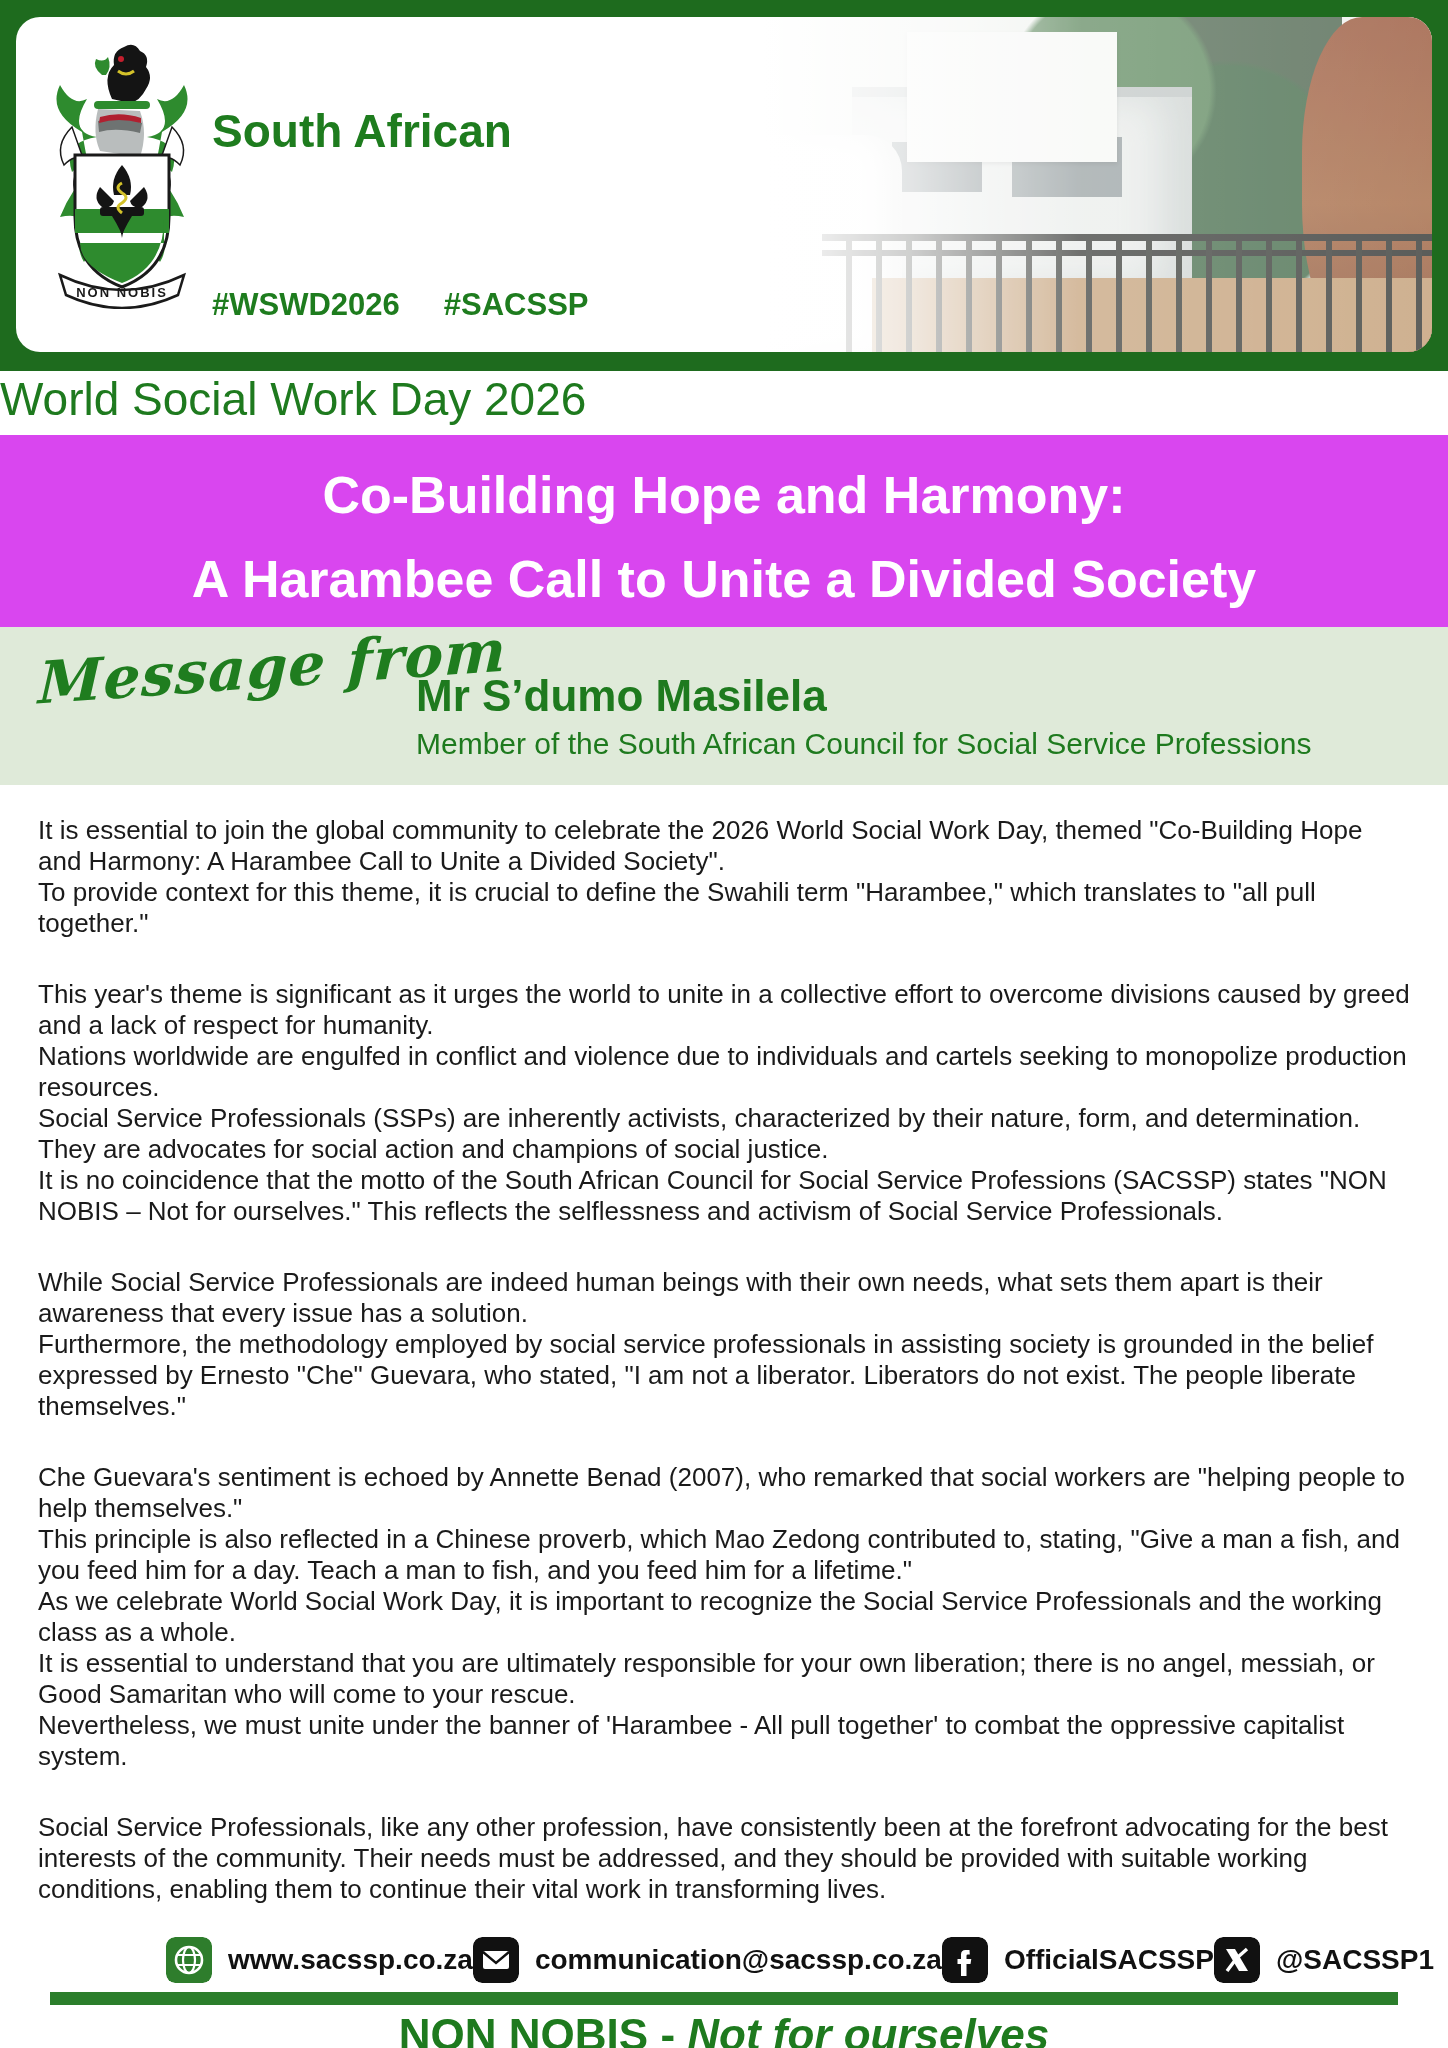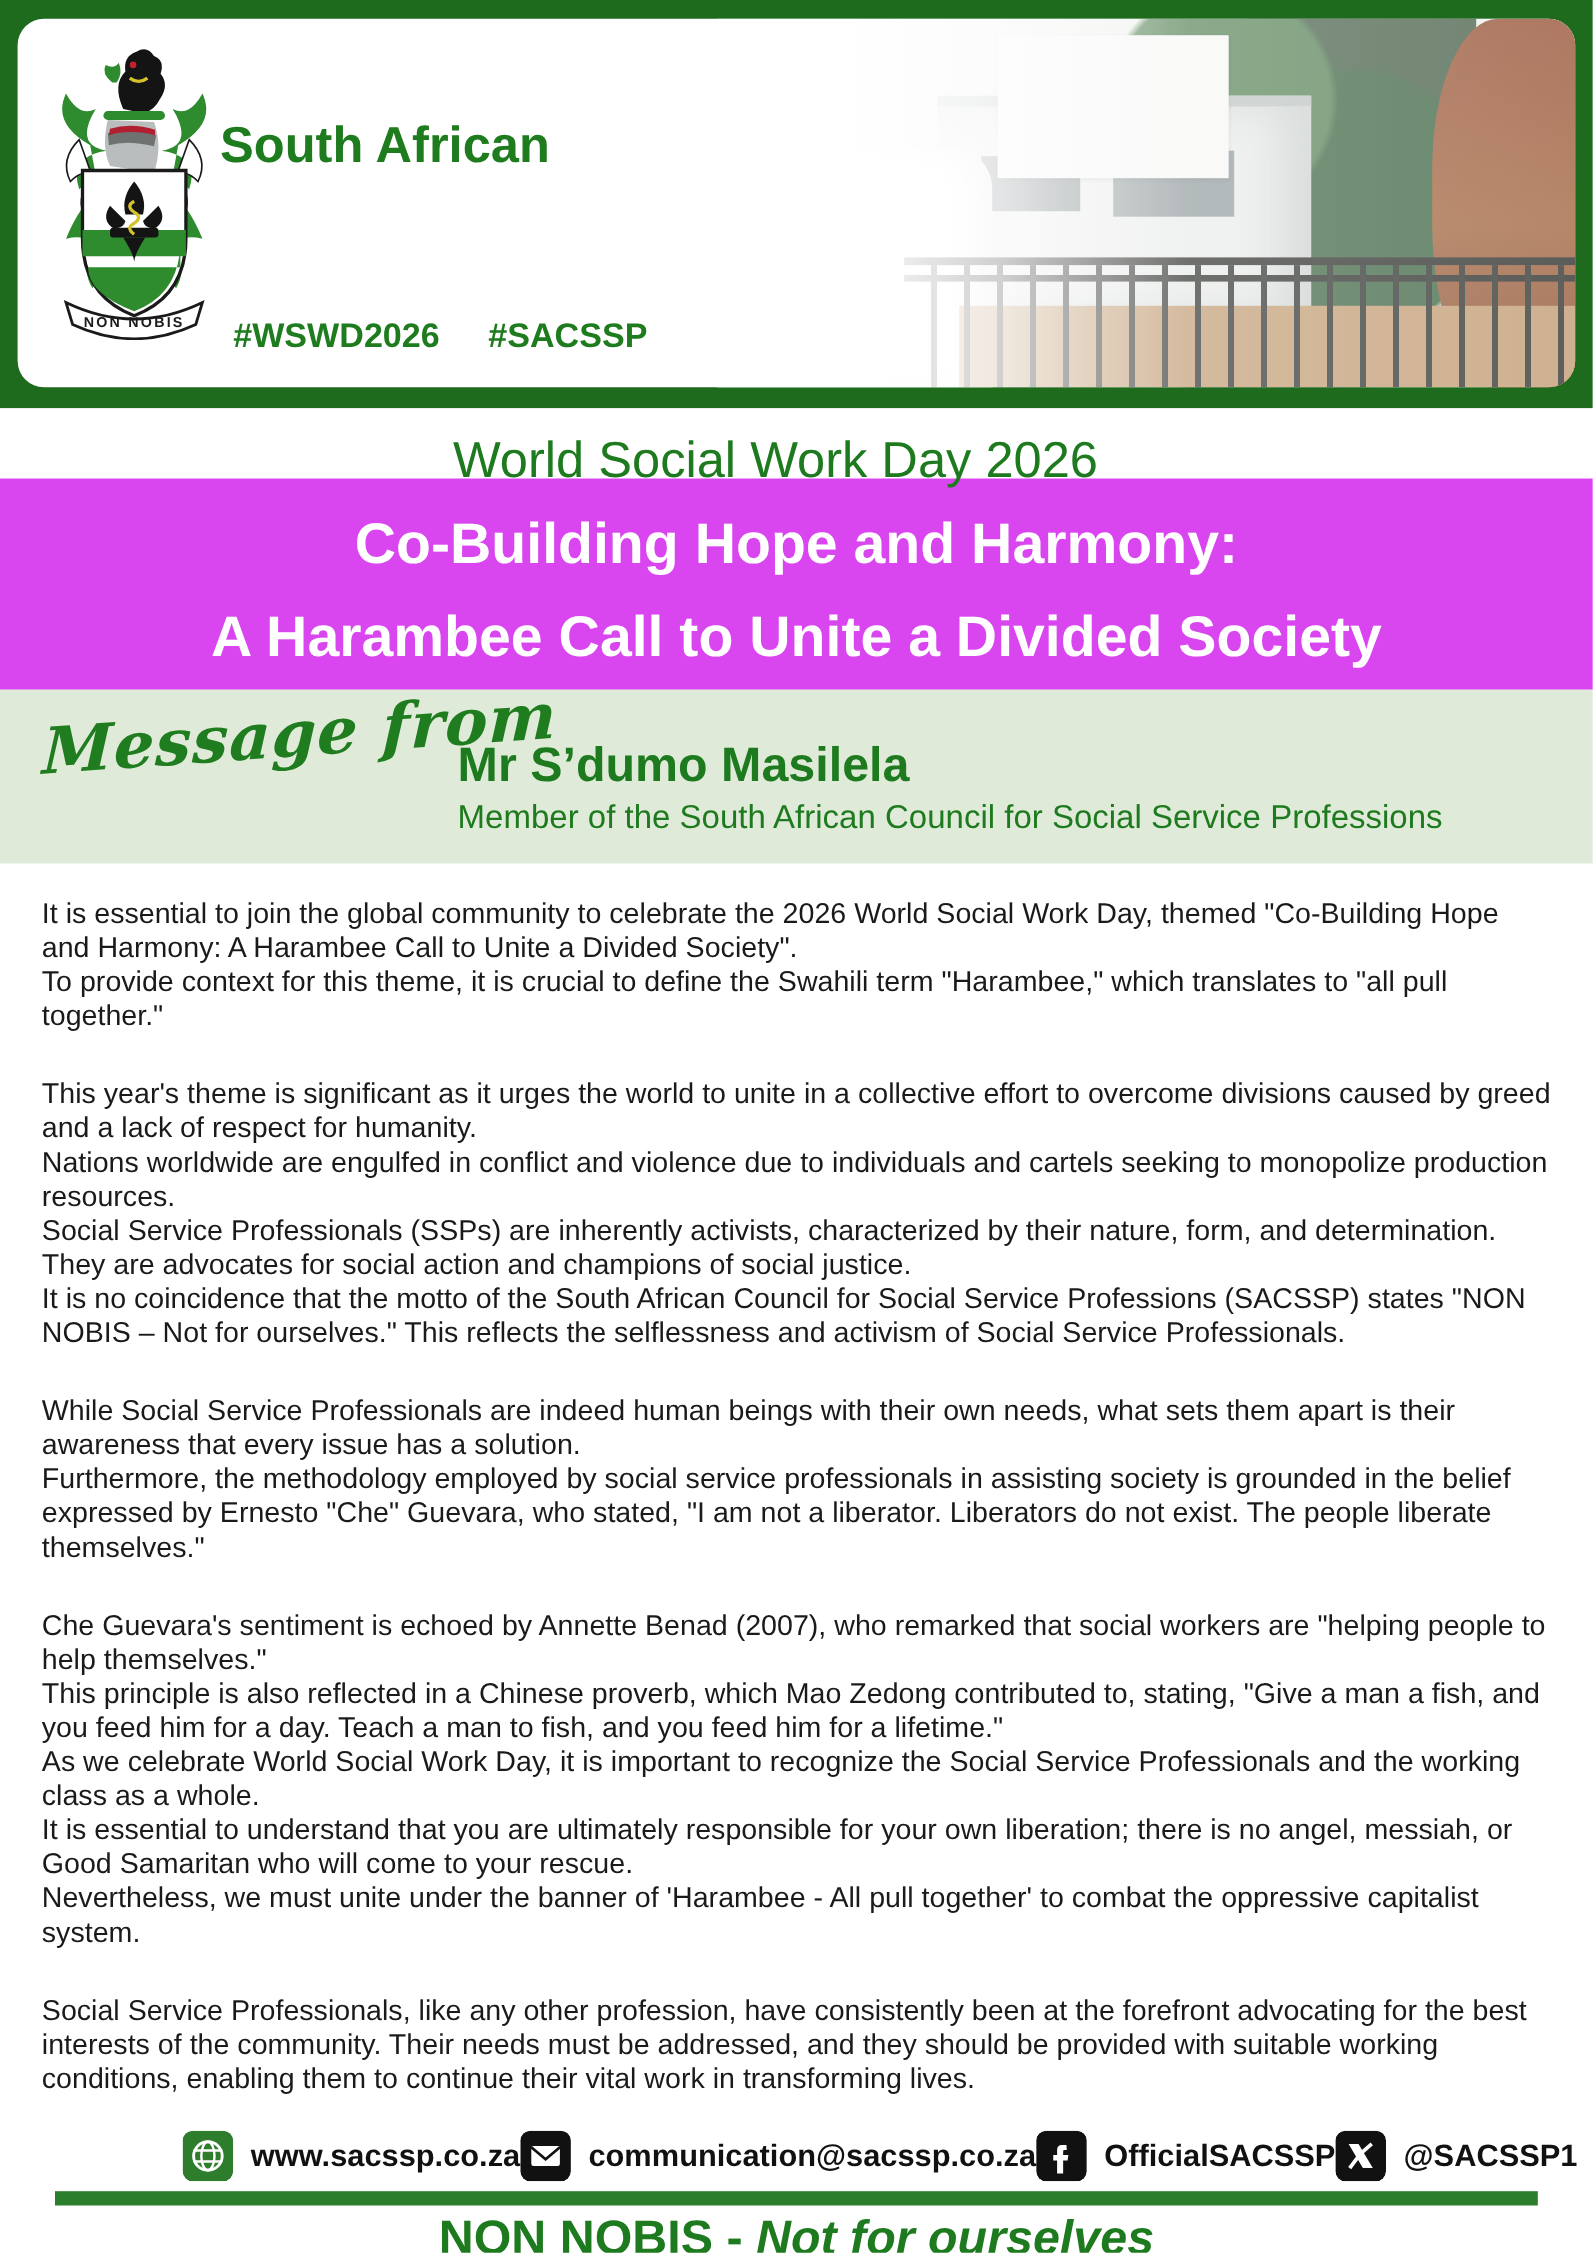--- a/index.html
+++ b/index.html
@@ -34,27 +34,27 @@
   .ph-fence { position:absolute; left:170px; right:0; bottom:0; height:118px;
     background:repeating-linear-gradient(90deg, transparent 0 24px, #21241f 24px 30px);
     border-top:7px solid #1d1f1c; }
   .ph-rail { position:absolute; left:170px; right:0; bottom:96px; height:6px; background:#1d1f1c; }
   .ph-fade { position:absolute; inset:0;
     background:linear-gradient(90deg,#ffffff 0 110px, rgba(255,255,255,.75) 260px, rgba(255,255,255,.25) 55%, rgba(255,255,255,.15) 100%); }
   .ph-wash { position:absolute; inset:0; background:rgba(255,255,255,.15); }
   
   .logo { position:absolute; left:26px; top:20px; width:160px; height:272px; }
   
-  .org-block { position:absolute; left:184px; top:86px; }
+  .org-block { position:absolute; left:196px; top:86px; }
   .org-line1 { font-size:46px; font-weight:bold; color:#1e7c1e; line-height:56px; }
   .org-line2 { font-size:46px; font-weight:bold; color:#2b2b2b; line-height:56px; }
   .hashtags { position:absolute; left:196px; top:270px; font-size:31px; font-weight:bold; color:#1e7c1e; }
   .hashtags span { margin-right:44px; }
   
-  .subtitle-band { width:1410px; height:64px; background:#ffffff; text-align:center; padding-top:20px; }
+  .subtitle-band { width:1410px; height:64px; background:#ffffff; padding-top:1px; }
   .subtitle-band div { display:inline-block; font-size:46px; color:#1e7a1e; }
   
   .title-banner { width:1448px; height:192px; background:#d946ef; text-align:center; padding-top:18px; }
   .title-banner div { font-size:52px; font-weight:bold; color:#ffffff; line-height:84px; }
   
   .message-band { position:relative; width:1448px; height:158px; background:#dfead9; }
   .msg-script { position:absolute; left:38px; top:6px; font-family:"DejaVu Serif",serif; font-style:italic; font-weight:bold;
     font-size:58px; color:#1f7d1f; transform:rotate(-4deg) skewX(-6deg); letter-spacing:1px; }
   .msg-name { position:absolute; left:416px; top:44px; font-size:44px; font-weight:bold; color:#1e7a1e; }
   .msg-role { position:absolute; left:416px; top:100px; font-size:30px; color:#1e7a1e; }

